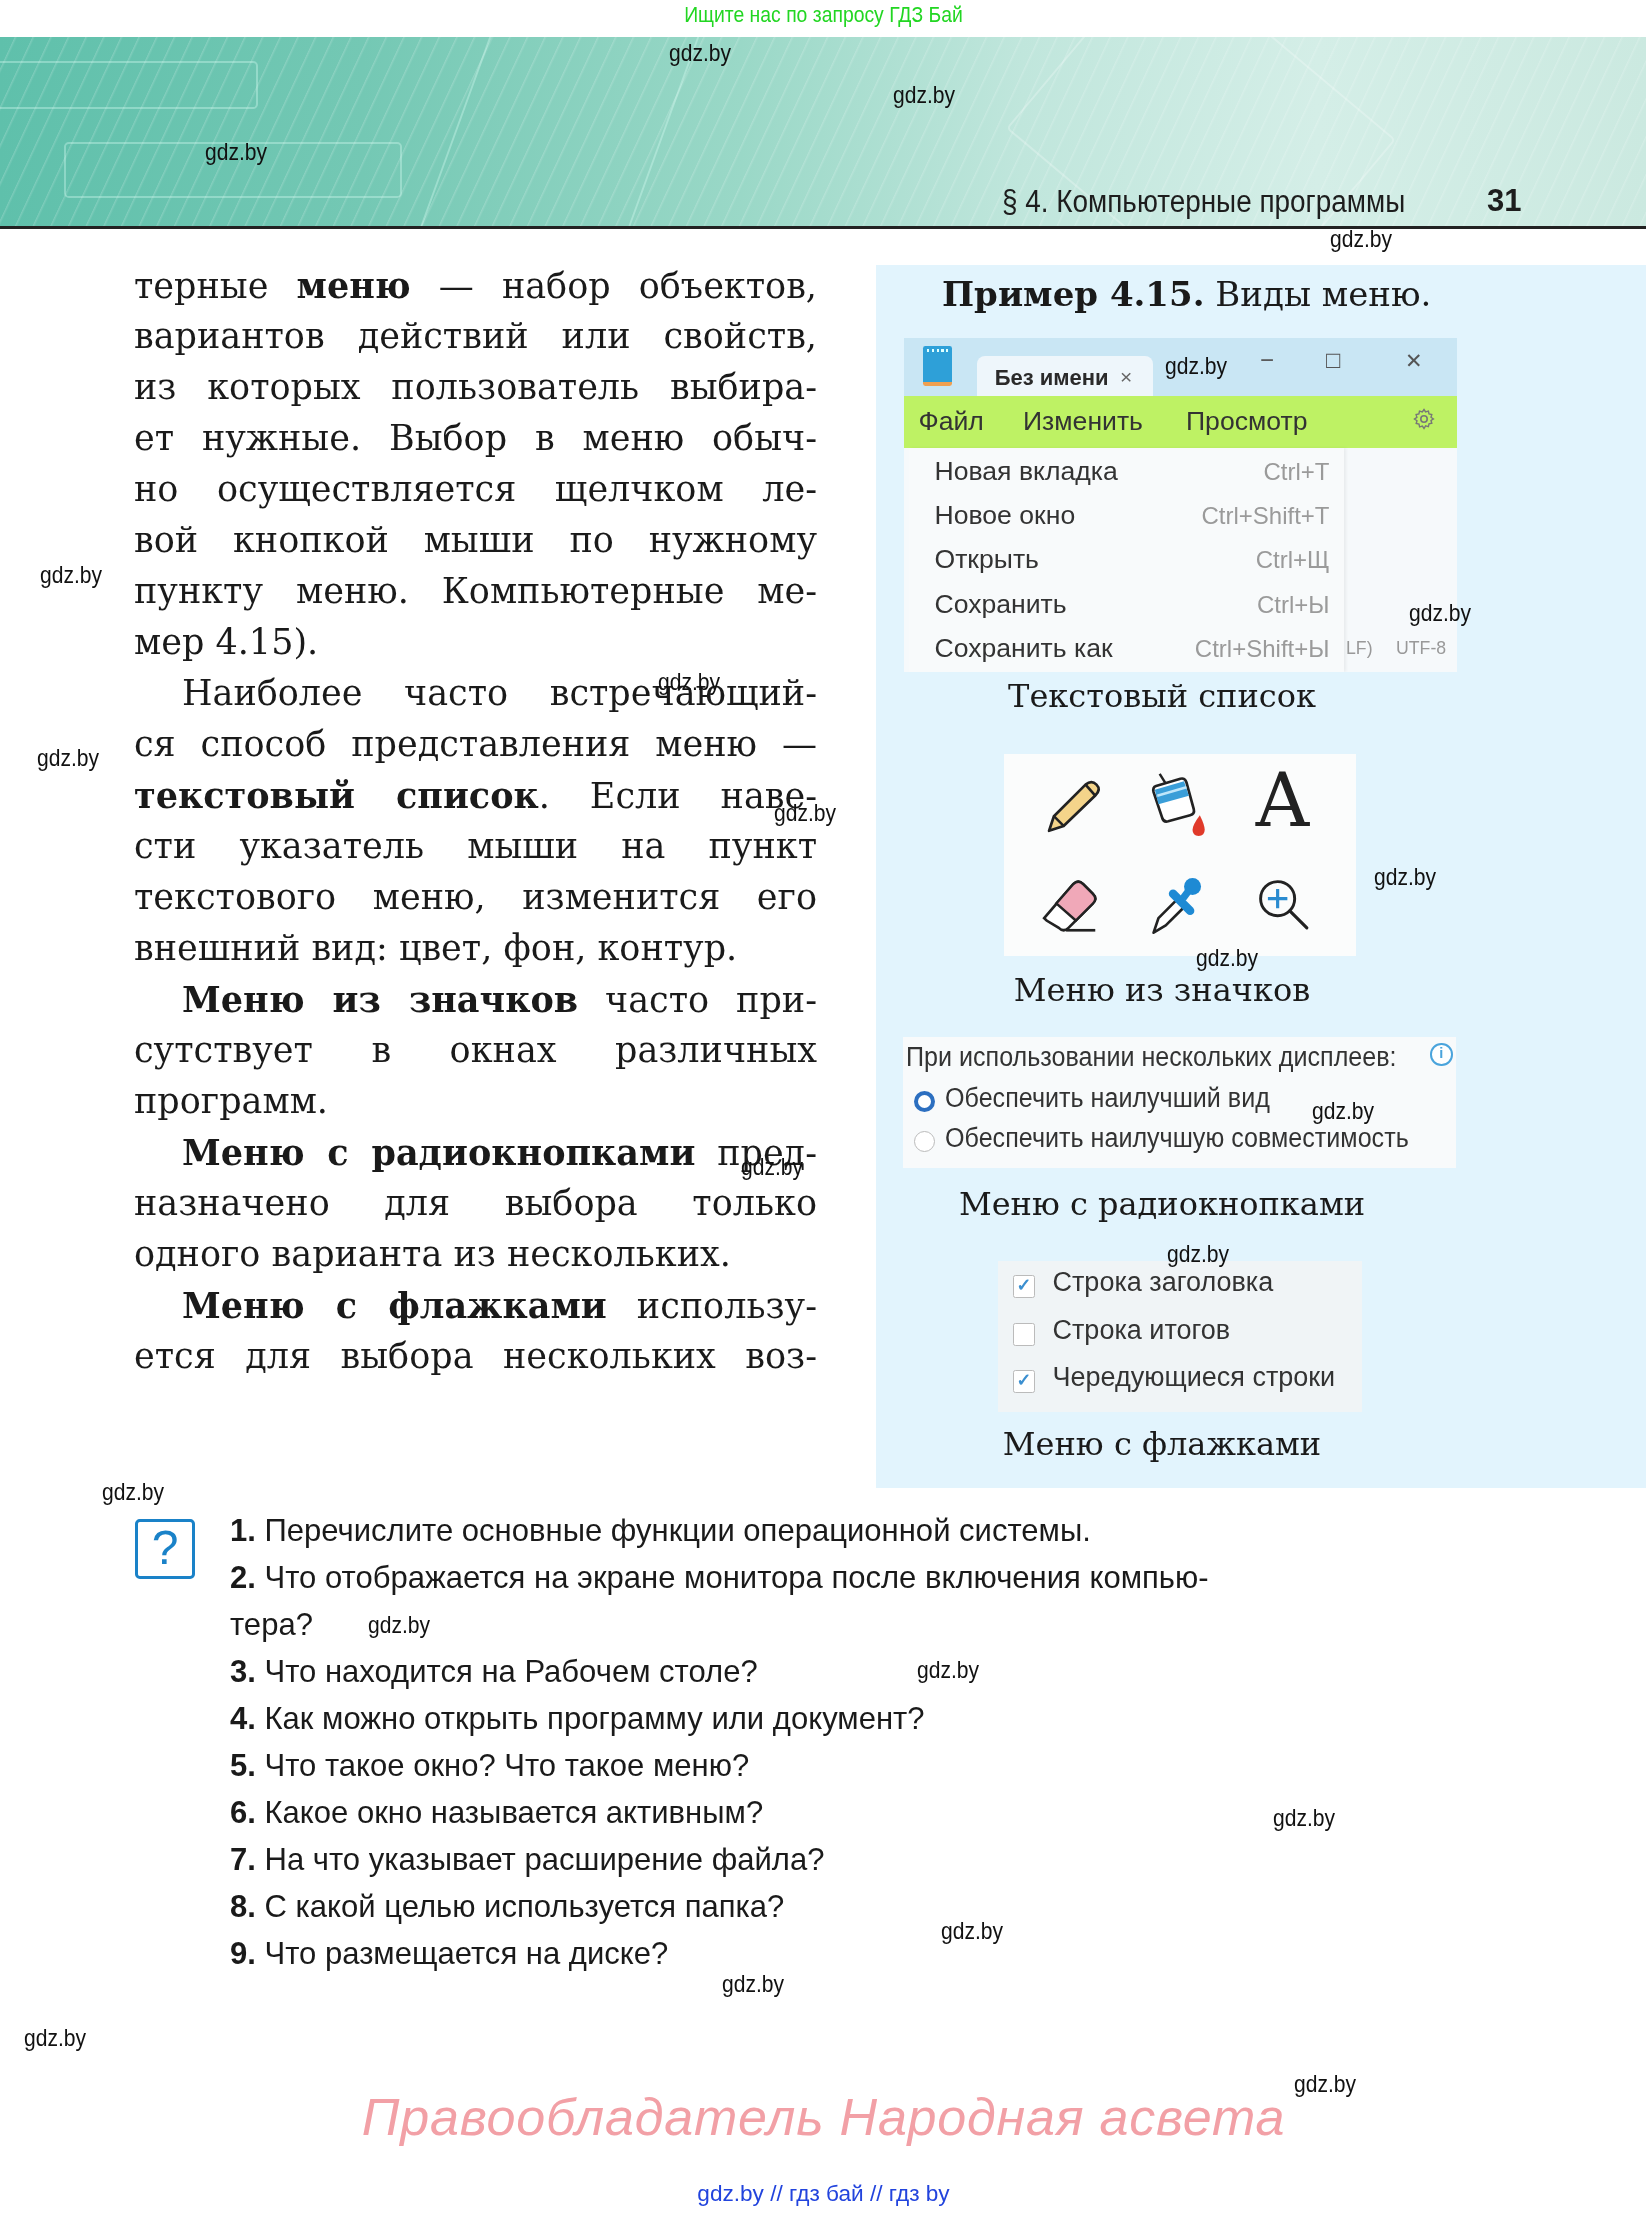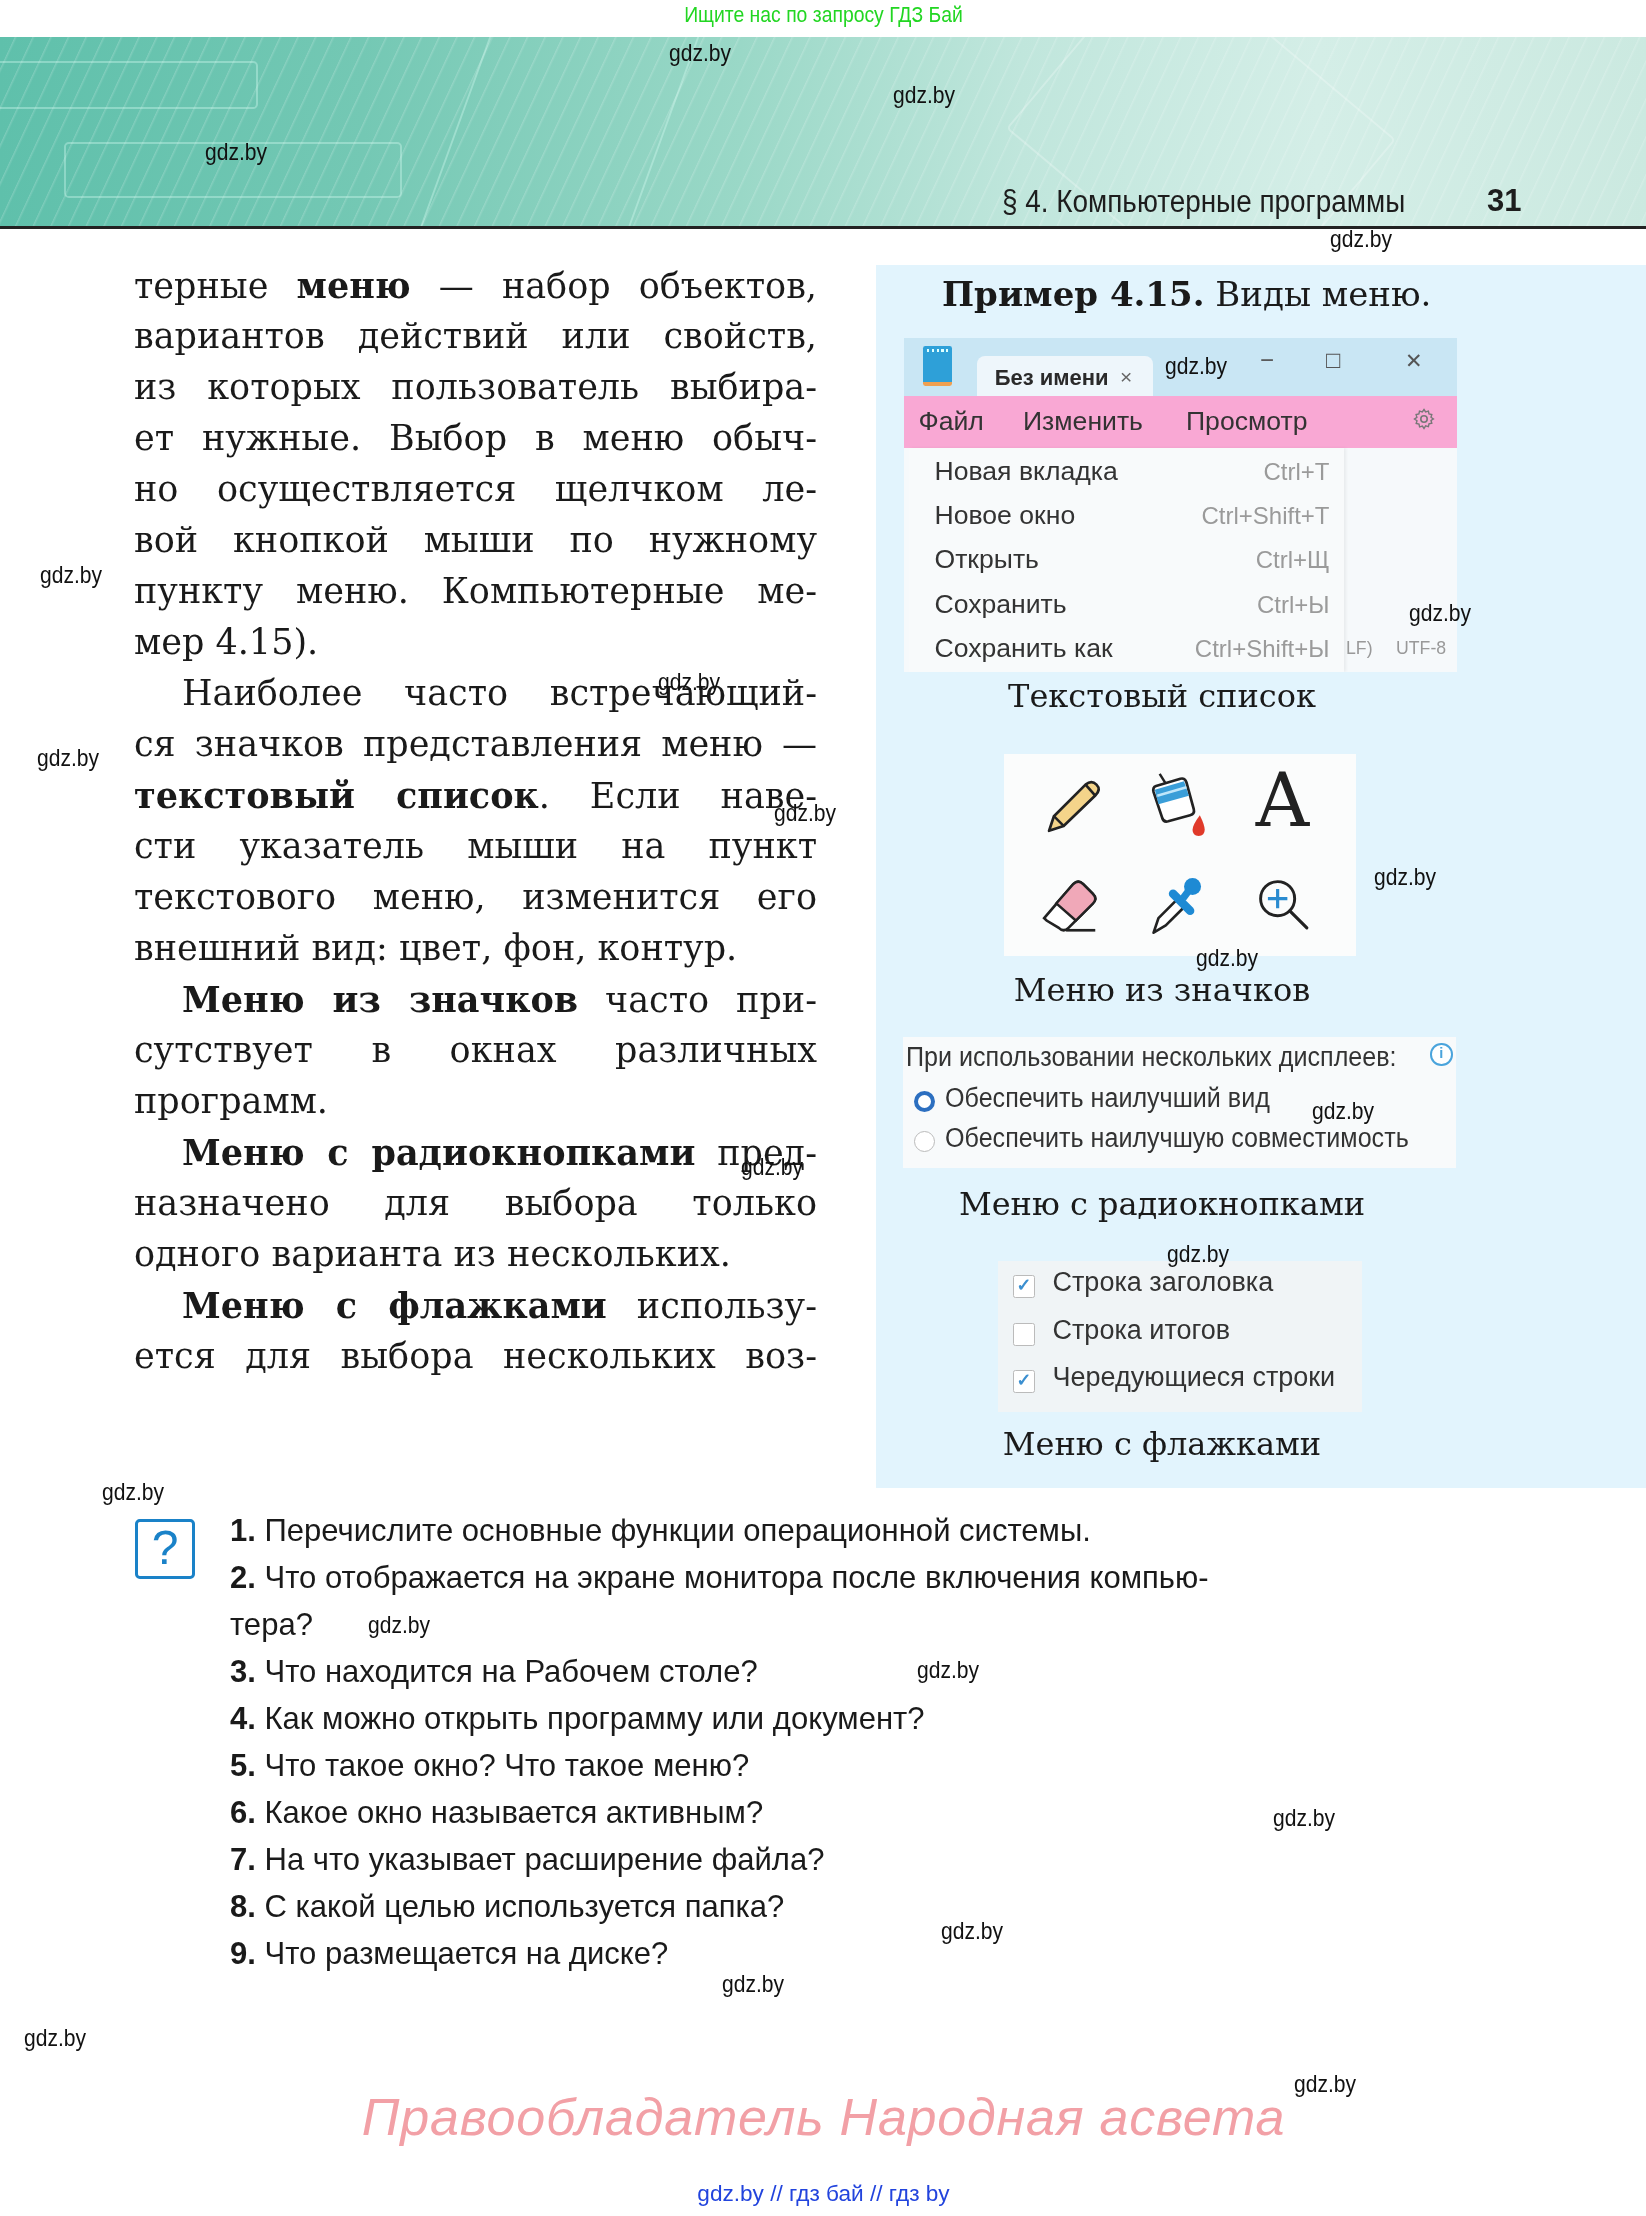--- a/index.html
+++ b/index.html
@@ -39,21 +39,21 @@
 
   
   .np-window { left: 904px; top: 338px; width: 553px; height: 334px; background: #f6f9fb; overflow: hidden; }
   .np-titlebar { position: absolute; left: 0; top: 0; width: 553px; height: 58px; background: #c9e6f4; }
   .np-app-icon { position: absolute; left: 19.3px; top: 8px; width: 29px; height: 40px; background: #2ea0d8; border-radius: 2.4px; border-bottom: 4.8px solid #f0a050; }
   .np-app-icon::before { content: ""; position: absolute; left: 4px; top: 3.2px; width: 21px; height: 3.2px; background: repeating-linear-gradient(90deg, #dff 0 2.4px, transparent 2.4px 4.8px); }
   .np-tab { position: absolute; left: 73px; top: 17.7px; width: 176px; height: 40px; background: #eef6fb; border-radius: 8px 8px 0 0; }
   .np-tab-label { position: absolute; left: 17.7px; top: 9.7px; font-size: 22px; font-weight: bold; color: #2a2a2a; }
   .np-tab-close { position: absolute; left: 143px; top: 9.7px; font-size: 21px; color: #666; }
   .np-ctrl { position: absolute; top: 8px; font-size: 24px; color: #555; }
-  .np-menubar { position: absolute; left: 0; top: 58px; width: 553px; height: 52px; background: #f9a8d4; }
+  .np-menubar { position: absolute; left: 0; top: 58px; width: 553px; height: 52px; background: #bef264; }
   .np-menu { position: absolute; top: 9.7px; font-size: 26.6px; color: #333; }
   .np-gear { position: absolute; left: 508px; top: 11.3px; width: 24px; height: 24px; }
   .np-dropdown { position: absolute; left: 4.8px; top: 110px; width: 435px; height: 224px; background: #f8fafb; box-shadow: 1.6px 0 3.2px rgba(0,0,0,0.06); }
   .np-item { position: absolute; left: 9.7px; width: 419px; height: 44px; font-size: 26.6px; color: #333; }
   .np-item .label { position: absolute; left: 16px; top: 3.2px; white-space: nowrap; }
   .np-item .shortcut { position: absolute; right: 8px; top: 4.8px; font-size: 24px; color: #9a9a9a; white-space: nowrap; }
   .np-status { position: absolute; top: 300px; font-size: 17.7px; color: #999; }
 
   
   .icon-menu { left: 1004px; top: 754px; width: 352px; height: 202px; background: #fbfcfc; }
@@ -101,21 +101,21 @@
 <div class="abs body-col" id="body-col">
     <span class="line"><span>терные </span><b>меню</b><span> — набор объектов,</span></span>
     <span class="line"><span>вариантов действий или свойств,</span></span>
     <span class="line"><span>из которых пользователь выбира-</span></span>
     <span class="line"><span>ет нужные. Выбор в меню обыч-</span></span>
     <span class="line"><span>но осуществляется щелчком ле-</span></span>
     <span class="line"><span>вой кнопкой мыши по нужному</span></span>
     <span class="line"><span>пункту меню. Компьютерные ме-</span></span>
     <span class="line last"><span>мер 4.15).</span></span>
     <span class="line indent"><span>Наиболее часто встречающий-</span></span>
-    <span class="line"><span>ся значков представления меню —</span></span>
+    <span class="line"><span>ся способ представления меню —</span></span>
     <span class="line"><b>текстовый список</b><span>. Если наве-</span></span>
     <span class="line"><span>сти указатель мыши на пункт</span></span>
     <span class="line"><span>текстового меню, изменится его</span></span>
     <span class="line last"><span>внешний вид: цвет, фон, контур.</span></span>
     <span class="line indent"><b>Меню из значков</b><span> часто при-</span></span>
     <span class="line"><span>сутствует в окнах различных</span></span>
     <span class="line last"><span>программ.</span></span>
     <span class="line indent"><b>Меню с радиокнопками</b><span> пред-</span></span>
     <span class="line"><span>назначено для выбора только</span></span>
     <span class="line last"><span>одного варианта из нескольких.</span></span>

